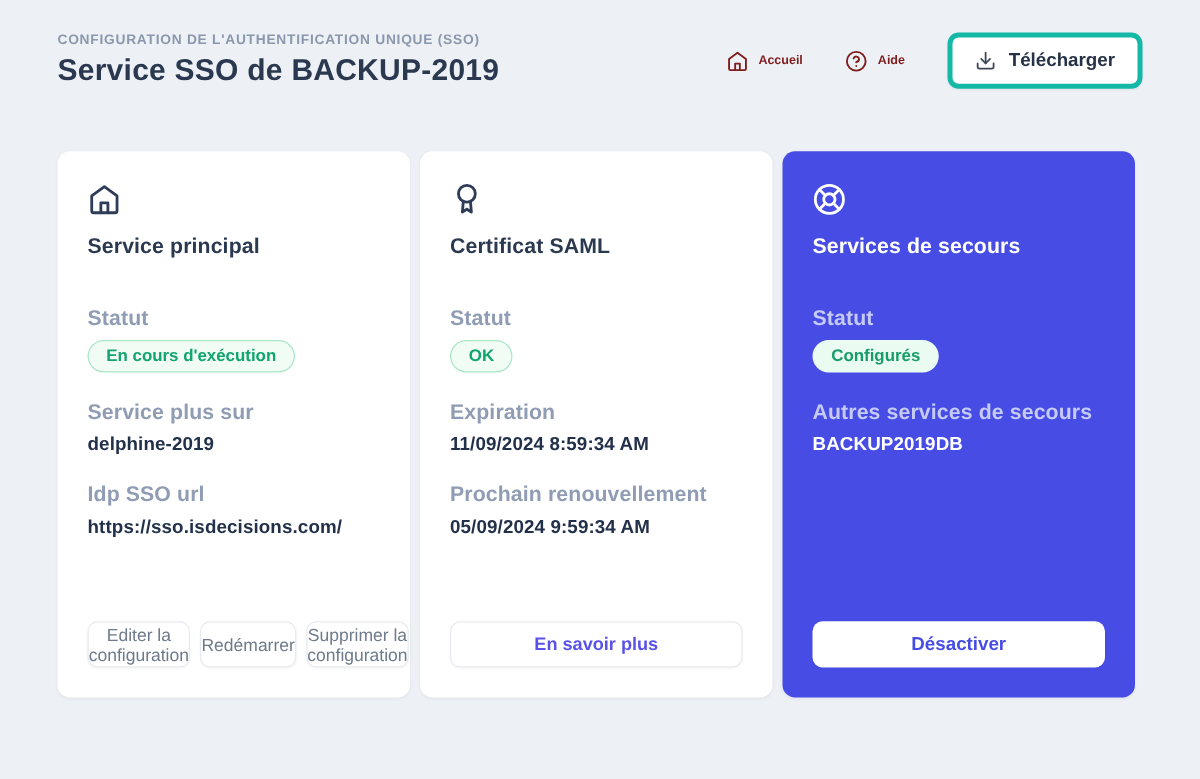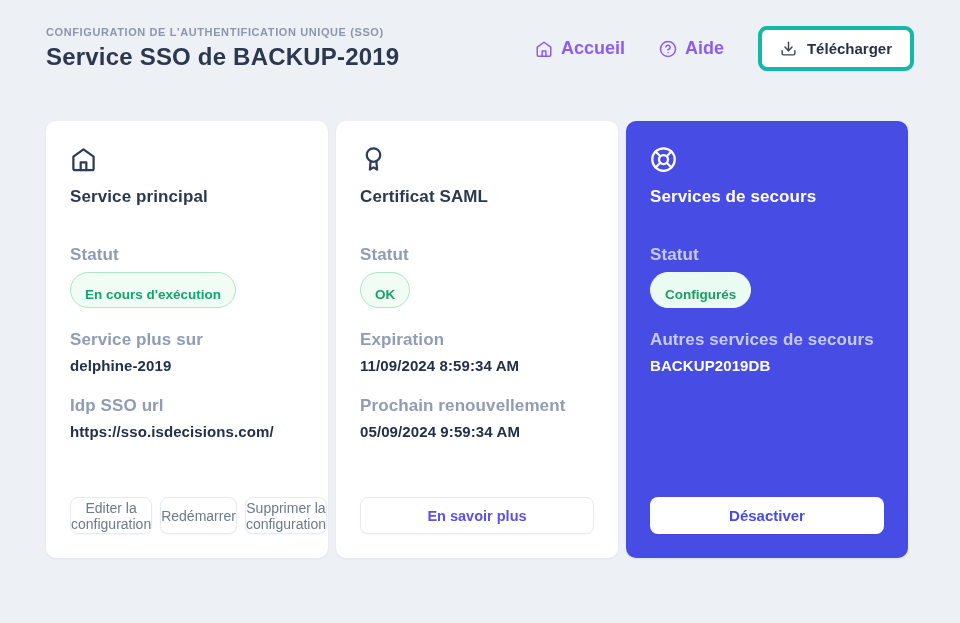--- a/index.html
+++ b/index.html
@@ -14,21 +14,21 @@
   
   .header { display: flex; justify-content: space-between; align-items: center; }
   .eyebrow {
     font-size: 11px; font-weight: 700; letter-spacing: .6px;
     color: #8a97ad; text-transform: uppercase;
   }
   .page-title { font-size: 24px; font-weight: 700; color: #2b3950; margin-top: 5px; letter-spacing: .2px; }
   .header-right { display: flex; align-items: center; gap: 34px; }
   .nav-link {
     display: flex; align-items: center; gap: 8px;
-    color: #8b5cf6; font-size: 18px; font-weight: 600; cursor: pointer; text-decoration: none;
+    color: #7f1d1d; font-size: 10px; font-weight: 600; cursor: pointer; text-decoration: none;
   }
   .btn-download {
     display: flex; align-items: center; gap: 10px;
     background: #ffffff; border: 4px solid #14b8a6; border-radius: 9px;
     padding: 10px 18px; font-size: 15px; font-weight: 600; color: #273247;
     box-shadow: 0 1px 2px rgba(16,24,40,.05); cursor: pointer;
     font-family: inherit;
   }
   .icon { display: inline-flex; flex: none; }
   .icon svg { display: block; }
@@ -49,21 +49,21 @@
 
   .field { margin-top: 22px; }
   .field.first { margin-top: 38px; }
   .field-label { font-size: 17px; font-weight: 600; color: #8f9cb3; letter-spacing: .1px; }
   .card.blue .field-label { color: #c5cbf6; }
   .field-value { font-size: 15px; font-weight: 700; color: #22304a; margin-top: 7px; letter-spacing: .1px; }
   .card.blue .field-value { color: #ffffff; }
 
   .badge {
     display: inline-block; margin-top: 7px;
-    padding: 14px 14px 5px 14px; border-radius: 999px;
+    padding: 4px 14px 5px 14px; border-radius: 999px;
     background: #f1fcf5; border: 1.5px solid #a9e7c6;
     color: #12a56d; font-size: 13.5px; font-weight: 700;
   }
   .card.blue .badge { background: #eafcf2; border-color: #eafcf2; color: #189d68; }
 
   .card-actions { margin-top: auto; display: flex; flex-direction: row; gap: 8px; }
   .card-btn {
     width: 100%; height: 37px; border-radius: 8px;
     background: #ffffff; border: 1px solid #e7eaf0;
     font-size: 14px; font-weight: 400; color: #6e7a8a; cursor: pointer;

